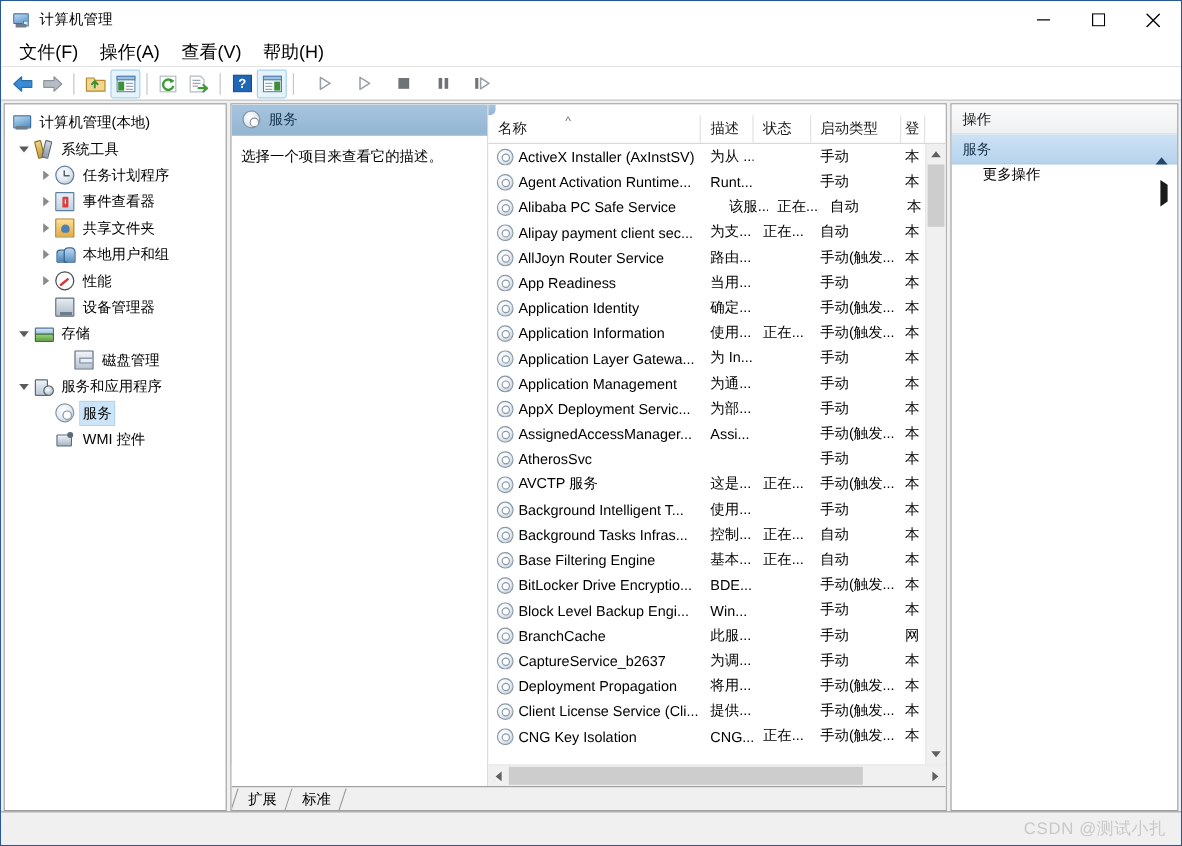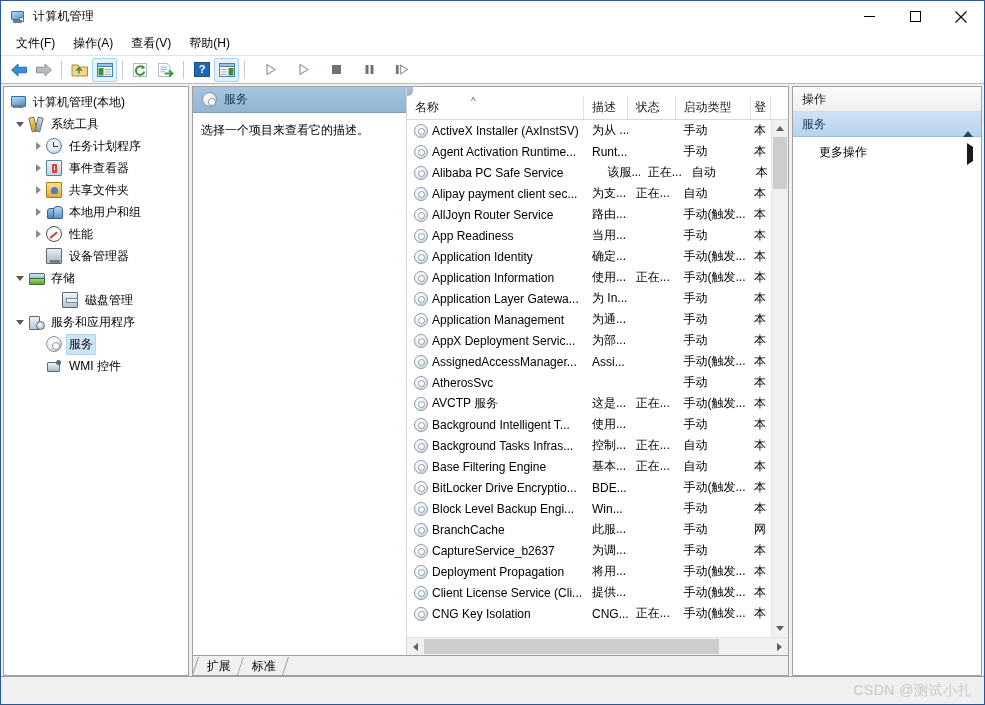--- a/index.html
+++ b/index.html
@@ -54,21 +54,21 @@
 
   
   .menubar {
     height: 24px; min-height: 24px;
     display: flex; align-items: center;
     padding-left: 6px;
     background: #ffffff;
     border-bottom: 1px solid #e3e3e3;
   }
   .menu-item {
-    padding: 3px 9px; font-size: 12px; color: #000;
+    padding: 3px 9px; font-size: 15px; color: #000;
     white-space: nowrap;
   }
 
   
   .toolbar {
     height: 28px; min-height: 28px;
     display: flex; align-items: center;
     padding-left: 5px; gap: 0px;
     background: #ffffff;
     border-bottom: 1px solid #b9b9b9;
@@ -408,23 +408,23 @@
   .act-group-head {
     height: 25px; display: flex; align-items: center;
     padding: 0 8px 0 9px;
     font-size: 12px; color: #16334d;
     background: linear-gradient(180deg,#cde2f4 0%,#b6d3ec 100%);
     border-bottom: 1px solid #9cc0de;
   }
   .act-group-head .caret { margin-left: auto; }
   .caret-up { width:0;height:0;border-style:solid;border-width:0 5px 6px 5px;border-color:transparent transparent #22486b transparent; }
   .act-item {
-    height: 24px; display: flex; align-items: flex-end;
+    height: 24px; display: flex; align-items: flex-start;
     padding: 0 8px 0 26px;
-    font-size: 12px; color: #000;
+    font-size: 12px; color: #000; flex-direction: column;
   }
   .act-item .sub-arrow { margin-left: auto; }
   .arrow-right-sm { width:0;height:0;border-style:solid;border-width:4px 0 4px 6px;border-color:transparent transparent transparent #1a1a1a; }
 
   
   .statusbar {
     height: 28px; min-height: 28px;
     background: #f0f0f0;
     border-top: 1px solid #a0a0a0;
     display: flex; align-items: center;

